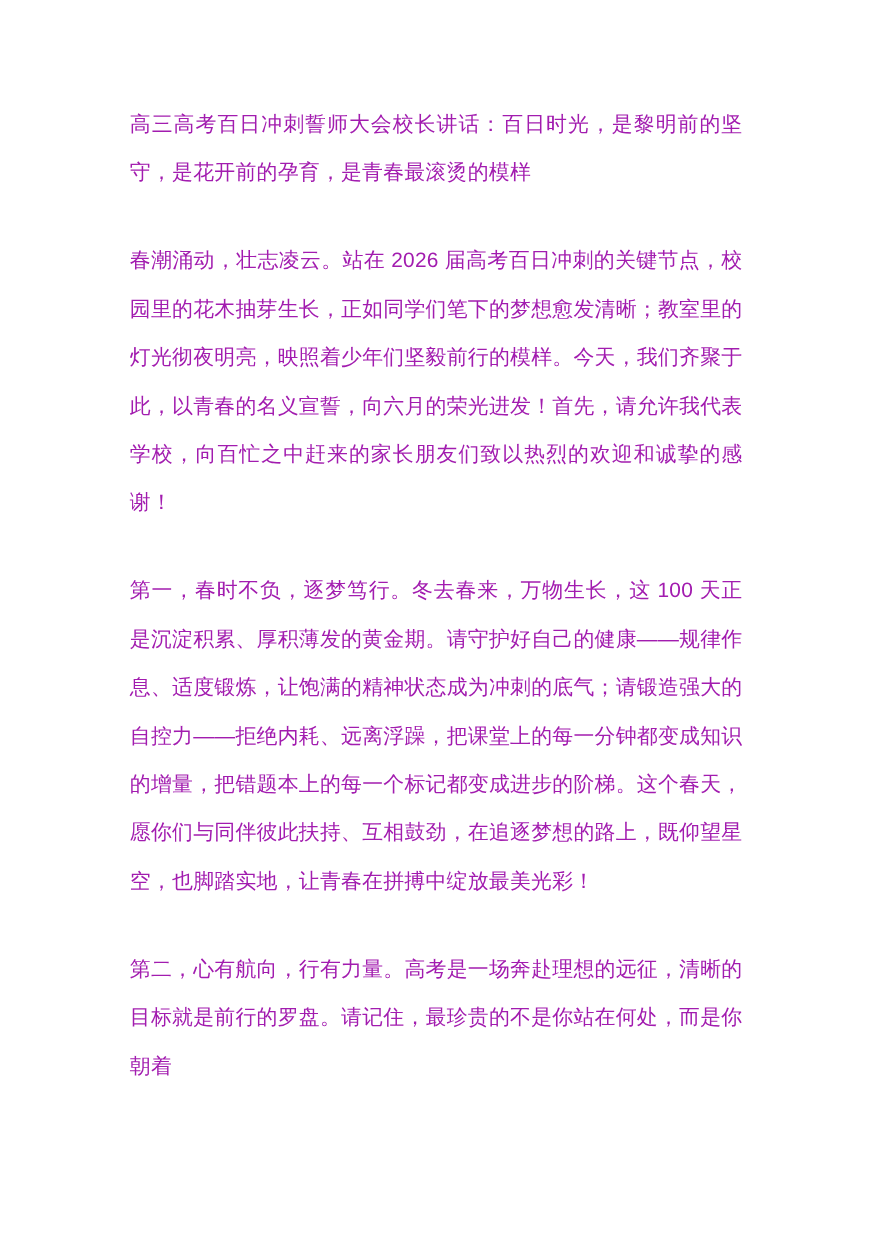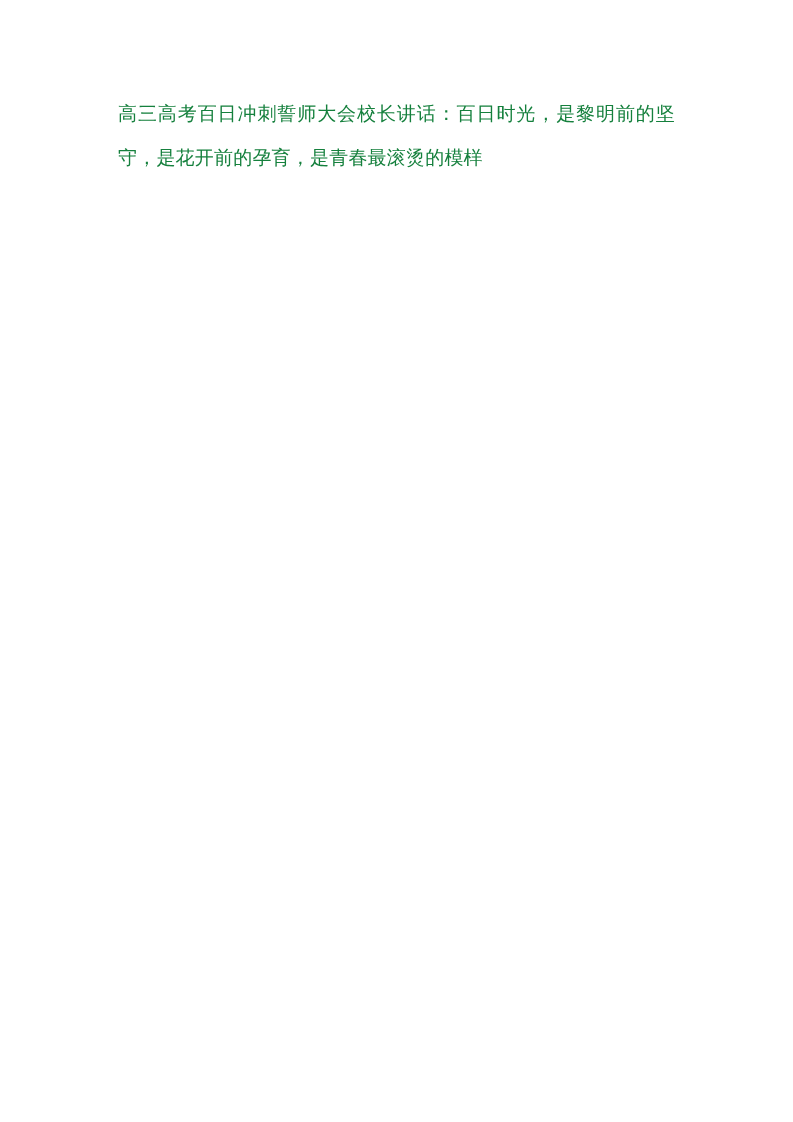--- a/index.html
+++ b/index.html
@@ -8,21 +8,21 @@
     background: #ffffff;
   }
   .page {
     position: relative;
     width: 793px;
     height: 1122px;
     box-sizing: border-box;
     background: #ffffff;
     padding: 92px 118px 0 118px;
     overflow: hidden;
-    color: #15803d;
+    color: #a21caf;
     
     font-family: "Liberation Sans", "DejaVu Sans", serif;
   }
   .doc-text {
     margin: 0;
     font-size: 19px;
     font-weight: normal;
     line-height: 44px;
     text-align: justify;
     letter-spacing: 0.2px;
@@ -31,16 +31,19 @@
   .doc-text + .doc-text {
     margin-top: 36px;
   }
 </style>
 </head>
 <body>
 
 <div class="page">
   <h1 class="doc-text">高三高考百日冲刺誓师大会校长讲话：百日时光，是黎明前的坚守，是花开前的孕育，是青春最滚烫的模样</h1>
 
+  <p class="doc-text">春潮涌动，壮志凌云。站在 2026 届高考百日冲刺的关键节点，校园里的花木抽芽生长，正如同学们笔下的梦想愈发清晰；教室里的灯光彻夜明亮，映照着少年们坚毅前行的模样。今天，我们齐聚于此，以青春的名义宣誓，向六月的荣光进发！首先，请允许我代表学校，向百忙之中赶来的家长朋友们致以热烈的欢迎和诚挚的感谢！</p>
 
 
+  <p class="doc-text">第一，春时不负，逐梦笃行。冬去春来，万物生长，这 100 天正是沉淀积累、厚积薄发的黄金期。请守护好自己的健康——规律作息、适度锻炼，让饱满的精神状态成为冲刺的底气；请锻造强大的自控力——拒绝内耗、远离浮躁，把课堂上的每一分钟都变成知识的增量，把错题本上的每一个标记都变成进步的阶梯。这个春天，愿你们与同伴彼此扶持、互相鼓劲，在追逐梦想的路上，既仰望星空，也脚踏实地，让青春在拼搏中绽放最美光彩！</p>
 
+  <p class="doc-text">第二，心有航向，行有力量。高考是一场奔赴理想的远征，清晰的目标就是前行的罗盘。请记住，最珍贵的不是你站在何处，而是你朝着</p>
 </div>
 
 </body></html>

